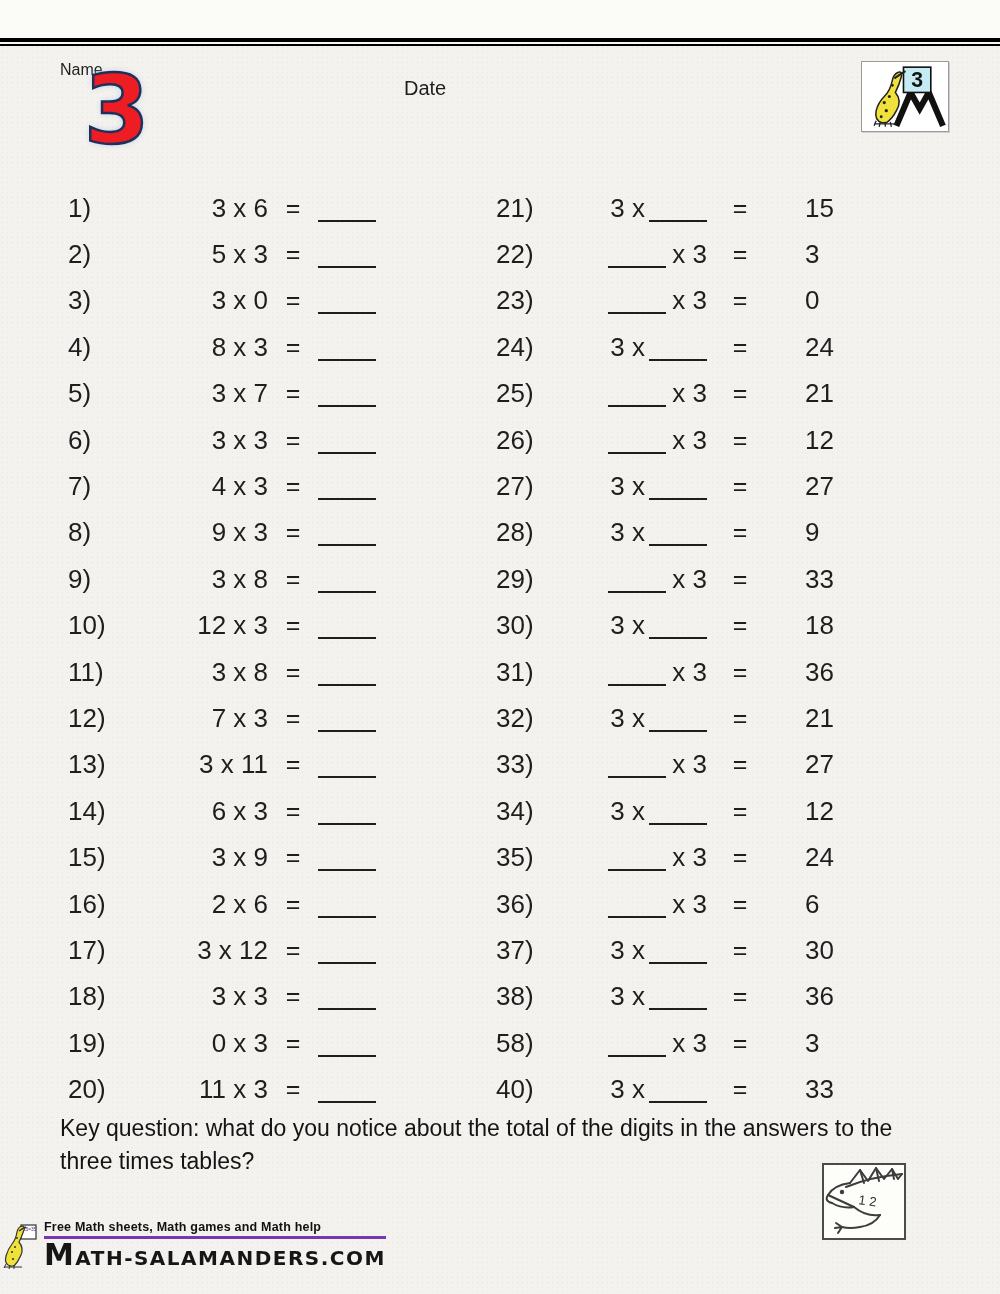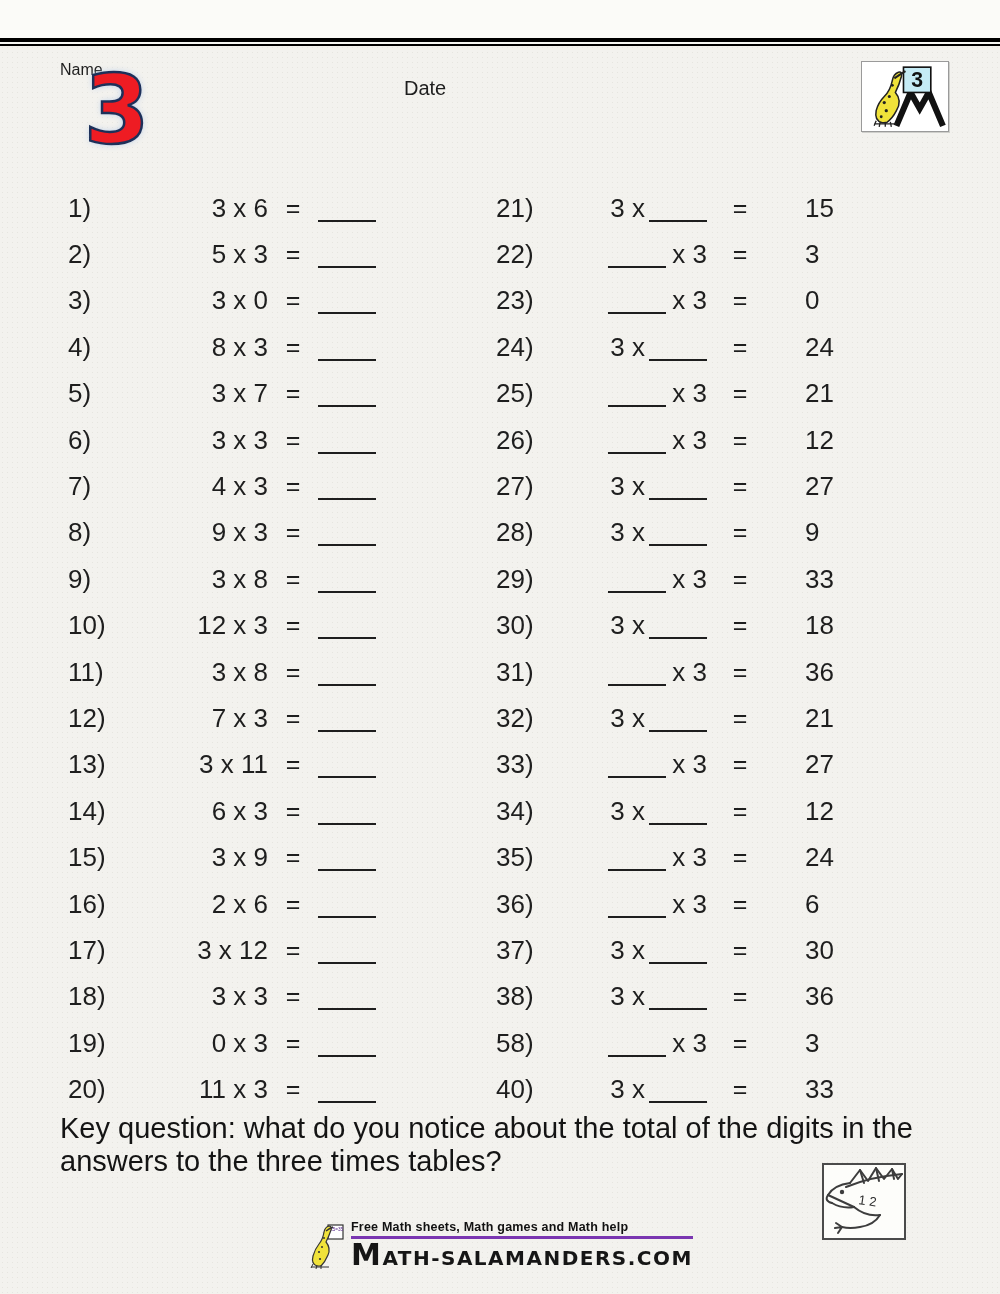--- a/index.html
+++ b/index.html
@@ -39,23 +39,23 @@
   .lexpr{width:152px;text-align:right;}
   .eqc{width:50px;text-align:center;font-size:25px;}
   .col-right .eqc{width:66px;}
   .blankc{width:62px;text-align:left;}
   .blank{display:inline-block;width:58px;height:5px;border-bottom:2.6px solid #1e1e1e;vertical-align:-5px;}
   .rexpr{width:99px;text-align:right;}
   .rexpr .pre{margin-right:4px;}
   .rexpr .post{margin-left:6px;}
   .ans{width:60px;text-align:left;margin-left:32px;}
 
-  .keyq{position:absolute;left:60px;top:1112px;width:890px;font-size:29px;line-height:33px;color:#141414;}
-
-  .footer{position:absolute;left:0;top:1220px;width:100%;display:flex;justify-content:center;align-items:flex-start;gap:4px;}
+  .keyq{position:absolute;left:60px;top:1112px;width:890px;font-size:23px;line-height:33px;color:#141414;}
+
+  .footer{position:absolute;left:0;top:1220px;width:100%;display:flex;align-items:flex-start;gap:4px;}
   .footer .fsvg{width:40px;height:48px;margin-top:2px;flex:none;}
   .fcol{display:flex;flex-direction:column;}
   .tagline{font-size:12.5px;font-weight:bold;color:#111;letter-spacing:0.2px;}
   .frule{height:3px;background:#7a36b1;margin:2px 0 1px;}
   .wordmark{font-family:"DejaVu Sans",sans-serif;font-size:20px;font-weight:bold;letter-spacing:1.5px;color:#161616;line-height:1;}
   .wordmark::first-letter{font-size:30px;}
 
   .sketchbox{position:absolute;left:822px;top:1163px;width:84px;height:77px;
     background:#fdfdfa;border:2px solid #4b4b4b;box-sizing:border-box;}
   .sketchbox svg{display:block;width:100%;height:100%;}

